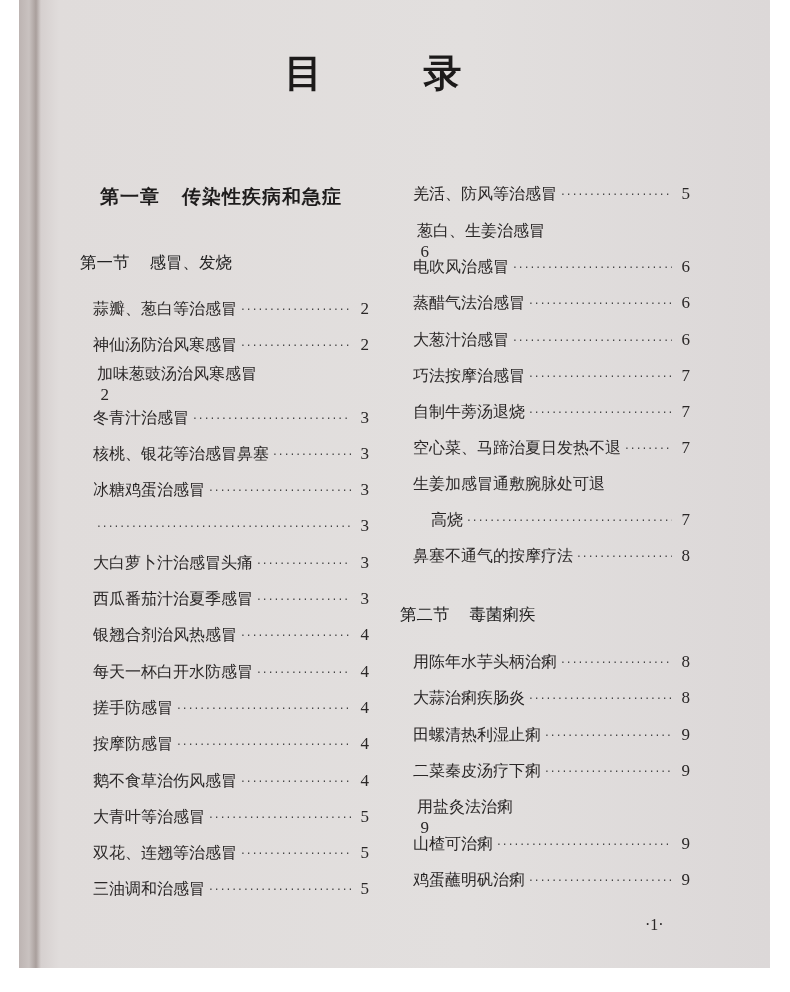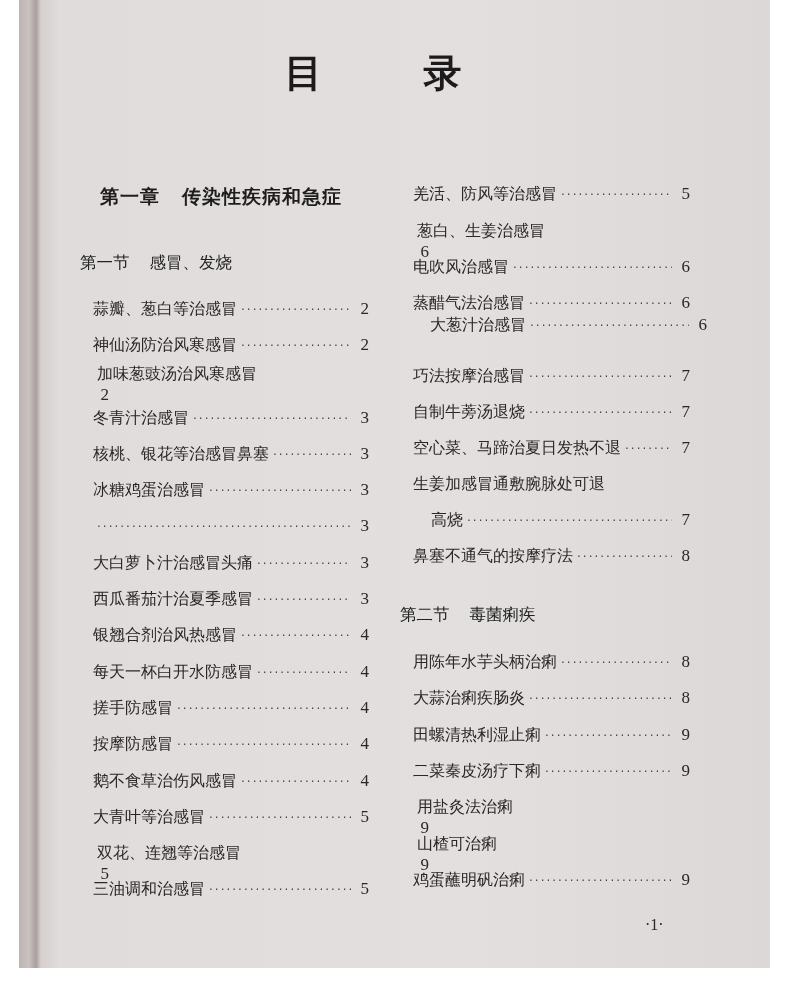--- a/index.html
+++ b/index.html
@@ -107,21 +107,21 @@
 <div class="entry left-entry" style="top:771px;">
     <span class="t">鹅不食草治伤风感冒</span>
     <span class="dots"></span>
     <span class="p">4</span>
   </div>
 <div class="entry left-entry" style="top:807px;">
     <span class="t">大青叶等治感冒</span>
     <span class="dots"></span>
     <span class="p">5</span>
   </div>
-<div class="entry left-entry" style="top:843px;flex-direction:column;">
+<div class="entry left-entry" style="top:843px;">
     <span class="t">双花、连翘等治感冒</span>
     <span class="dots"></span>
     <span class="p">5</span>
   </div>
 <div class="entry left-entry" style="top:879px;">
     <span class="t">三油调和治感冒</span>
     <span class="dots"></span>
     <span class="p">5</span>
   </div>
 
@@ -138,21 +138,21 @@
 <div class="entry right-entry" style="top:257px;">
     <span class="t">电吹风治感冒</span>
     <span class="dots"></span>
     <span class="p">6</span>
   </div>
 <div class="entry right-entry" style="top:293px;">
     <span class="t">蒸醋气法治感冒</span>
     <span class="dots"></span>
     <span class="p">6</span>
   </div>
-<div class="entry right-entry" style="top:315px;margin-left:17px;">
+<div class="entry right-entry" style="top:330px;">
     <span class="t">大葱汁治感冒</span>
     <span class="dots"></span>
     <span class="p">6</span>
   </div>
 <div class="entry right-entry" style="top:366px;">
     <span class="t">巧法按摩治感冒</span>
     <span class="dots"></span>
     <span class="p">7</span>
   </div>
 <div class="entry right-entry" style="top:402px;">
@@ -201,21 +201,21 @@
 <div class="entry right-entry" style="top:761px;">
     <span class="t">二菜秦皮汤疗下痢</span>
     <span class="dots"></span>
     <span class="p">9</span>
   </div>
 <div class="entry right-entry" style="top:797px;flex-direction:column;">
     <span class="t">用盐灸法治痢</span>
     <span class="dots"></span>
     <span class="p">9</span>
   </div>
-<div class="entry right-entry" style="top:834px;flex-direction:column;">
+<div class="entry right-entry" style="top:834px;">
     <span class="t">山楂可治痢</span>
     <span class="dots"></span>
     <span class="p">9</span>
   </div>
 <div class="entry right-entry" style="top:870px;">
     <span class="t">鸡蛋蘸明矾治痢</span>
     <span class="dots"></span>
     <span class="p">9</span>
   </div>
 

